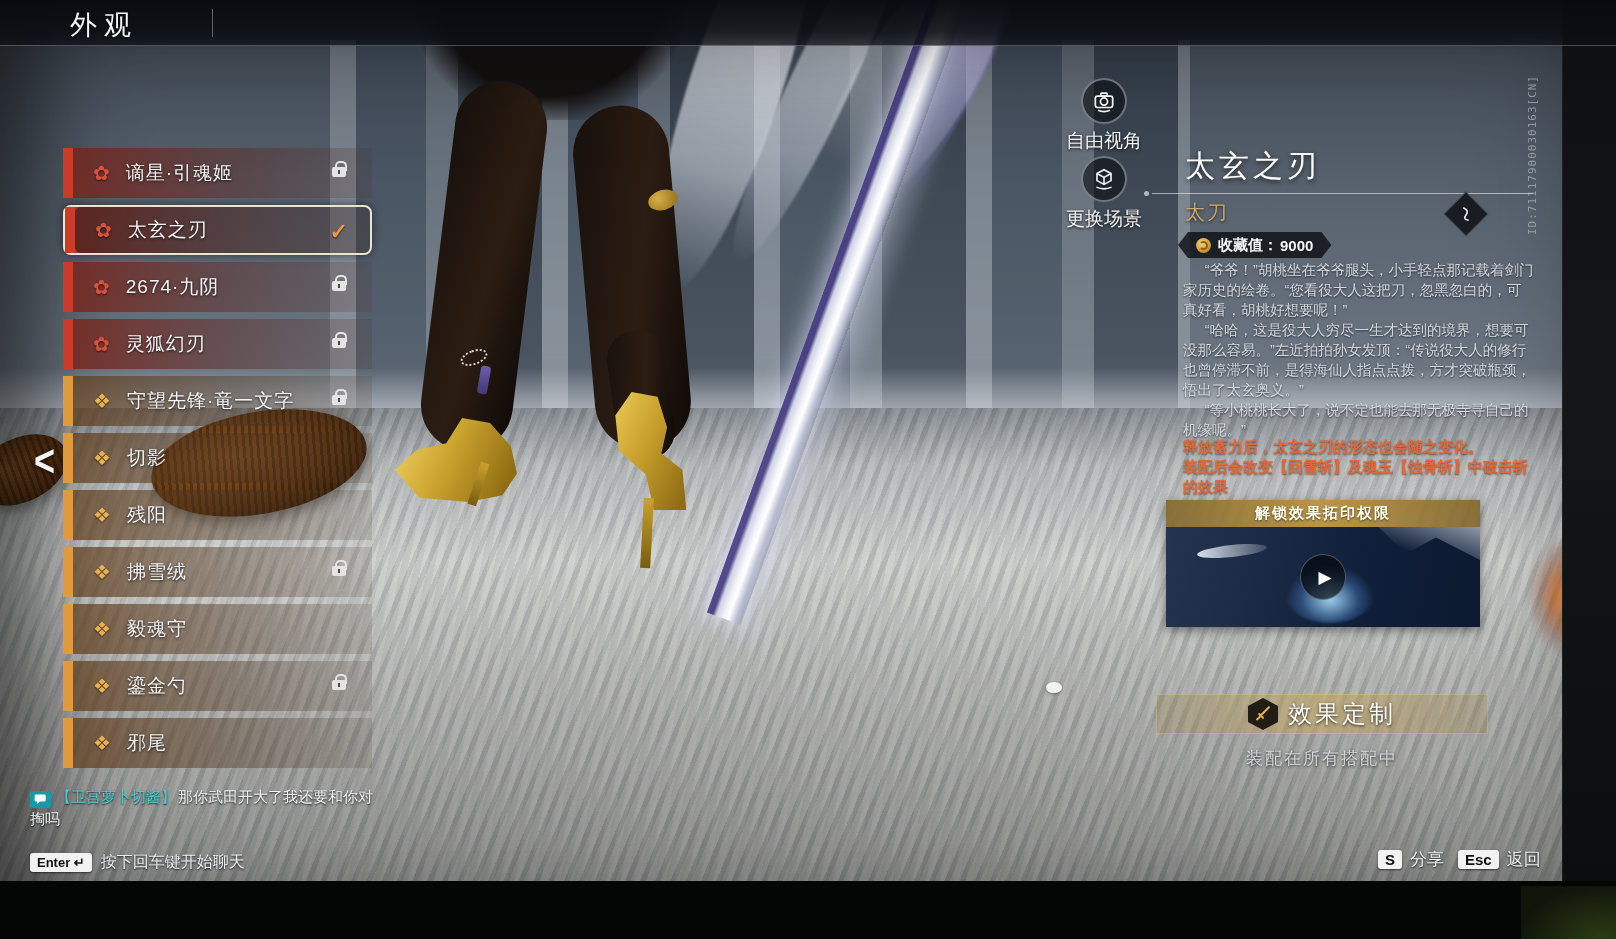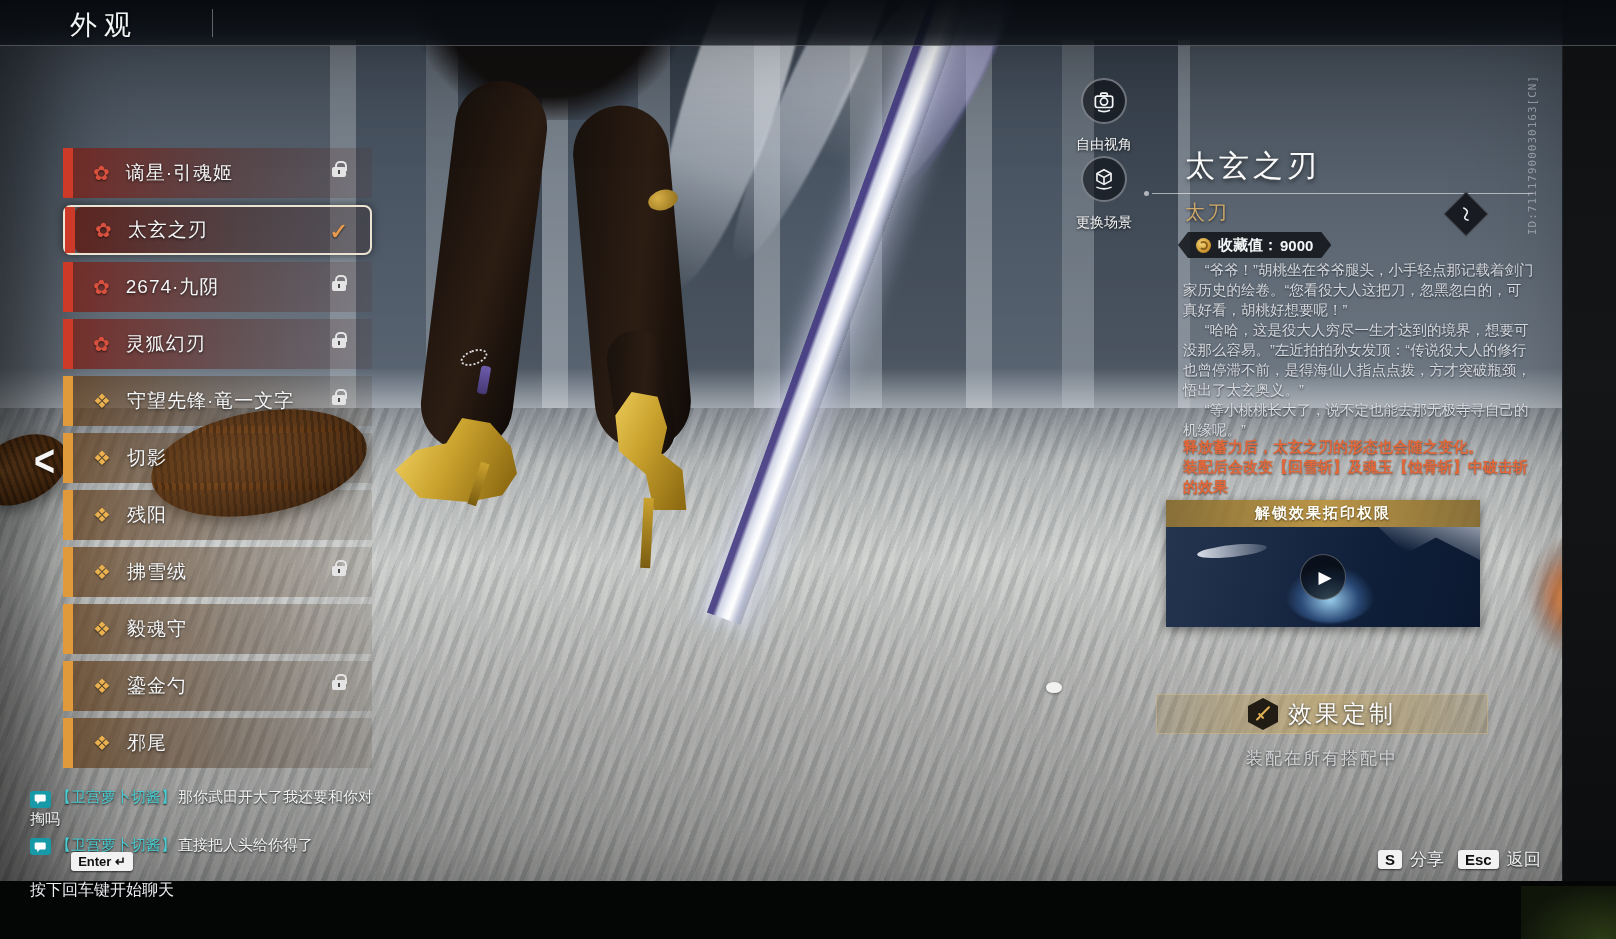--- a/index.html
+++ b/index.html
@@ -135,21 +135,21 @@
   .skin-item.selected .body{ border-radius:6px; background:linear-gradient(90deg, rgba(95,28,20,.85), rgba(70,30,25,.5) 55%, rgba(50,30,28,.3)); }
   .back-chevron{ position:absolute; left:34px; top:440px; z-index:20; color:#f5f5f5; font-size:36px;
         font-weight:bold; transform:scaleY(1.25); cursor:pointer; text-shadow:0 1px 4px rgba(0,0,0,.7); }
 
   
   .vp-control{ position:absolute; width:96px; text-align:center; z-index:20; cursor:pointer; }
   .vp-free{ left:1056px; top:78px; } .vp-scene{ left:1056px; top:156px; }
   .vp-circle{ width:46px; height:46px; margin:0 auto; border-radius:50%;
         background:rgba(8,12,17,.6); border:2px solid rgba(215,220,226,.45);
         display:flex; align-items:center; justify-content:center; }
-  .vp-label{ margin-top:12px; font-size:14px; color:#f2f3f4; text-shadow:0 1px 3px rgba(0,0,0,.9); }
+  .vp-label{ margin-top:4px; font-size:19px; color:#f2f3f4; text-shadow:0 1px 3px rgba(0,0,0,.9); }
   .weapon-title{ position:absolute; left:1185px; top:146px; font-size:30px; letter-spacing:4px; color:#fafafa;
         text-shadow:0 2px 5px rgba(0,0,0,.7); z-index:20; }
   .title-rule{ position:absolute; left:1152px; top:193px; width:381px; height:1px;
         background:rgba(255,255,255,.55); z-index:20; }
   .title-rule::before{ content:""; position:absolute; left:-8px; top:-2px; width:5px; height:5px;
         border-radius:50%; background:rgba(255,255,255,.6); }
   .weapon-type{ position:absolute; left:1185px; top:199px; font-size:20px; color:#cfa96b; letter-spacing:2px;
         text-shadow:0 1px 3px rgba(0,0,0,.7); z-index:20; }
   .seal{ position:absolute; left:1450px; top:198px; width:32px; height:32px; transform:rotate(45deg);
         background:#181c22; border:1px solid rgba(255,255,255,.22); z-index:20;
@@ -202,21 +202,21 @@
         font-family:"DejaVu Sans Mono", monospace; font-size:11px; letter-spacing:1px;
         color:rgba(195,200,206,.6); }
 
   
   .chat{ position:absolute; left:30px; top:786px; width:352px; z-index:20; font-size:15px; line-height:21px; }
   .chat p{ margin-bottom:5px; text-shadow:0 1px 2px rgba(0,0,0,.85); }
   .chan-badge{ display:inline-flex; vertical-align:-3px; width:21px; height:17px; border-radius:3px;
         background:#1899a8; align-items:center; justify-content:center; margin-right:5px; }
   .chat .name{ color:#49cdd1; margin-right:2px; }
   .chat .msg{ color:#f2f3f4; }
-  .chat-hint{ position:absolute; left:30px; top:852px; z-index:20; display:flex; align-items:center; gap:9px;flex-direction:column; }
+  .chat-hint{ position:absolute; left:30px; top:852px; z-index:20; display:flex; align-items:center; gap:9px; }
   .keycap{ background:#f2f2f2; color:#101010; font-size:13px; font-weight:bold; border-radius:3px;
         padding:2px 7px; box-shadow:0 1px 2px rgba(0,0,0,.6); }
   .hint-text{ font-size:16px; color:#eceff2; text-shadow:0 1px 2px rgba(0,0,0,.85); }
 
   
   .hotkeys{ position:absolute; left:1378px; top:848px; z-index:20; display:flex; align-items:center; gap:14px; }
   .hotkey{ display:flex; align-items:center; gap:8px; cursor:pointer; }
   .hotkey .keycap{ font-size:15px; padding:1px 7px; }
   .hotkey .hk-label{ font-size:17px; color:#f0f2f4; text-shadow:0 1px 2px rgba(0,0,0,.9); }
 </style>
@@ -418,27 +418,20 @@
   <div class="player-id">ID:71117900030163[CN]</div>
 
   <div class="chat">
     <p>
       <span class="chan-badge">
         <svg width="13" height="12" viewBox="0 0 20 18" fill="#fff">
             <path d="M3 2 h13 a2 2 0 0 1 2 2 v7 a2 2 0 0 1 -2 2 h-7 l-4 4 v-4 h-2 a2 2 0 0 1 -2 -2 V4 a2 2 0 0 1 2 -2 Z"></path>
           </svg>
       </span><span class="name">【卫宫萝卜切酱】</span><span class="msg">那你武田开大了我还要和你对掏吗</span>
     </p>
-    <p>
-      <span class="chan-badge">
-        <svg width="13" height="12" viewBox="0 0 20 18" fill="#fff">
-            <path d="M3 2 h13 a2 2 0 0 1 2 2 v7 a2 2 0 0 1 -2 2 h-7 l-4 4 v-4 h-2 a2 2 0 0 1 -2 -2 V4 a2 2 0 0 1 2 -2 Z"></path>
-          </svg>
-      </span><span class="name">【卫宫萝卜切酱】</span><span class="msg">直接把人头给你得了</span>
-    </p>
   </div>
   <div class="chat-hint">
     <span class="keycap">Enter ↵</span>
     <span class="hint-text">按下回车键开始聊天</span>
   </div>
 
   <div class="hotkeys">
     <div class="hotkey">
       <span class="keycap">S</span>
       <span class="hk-label">分享</span>

